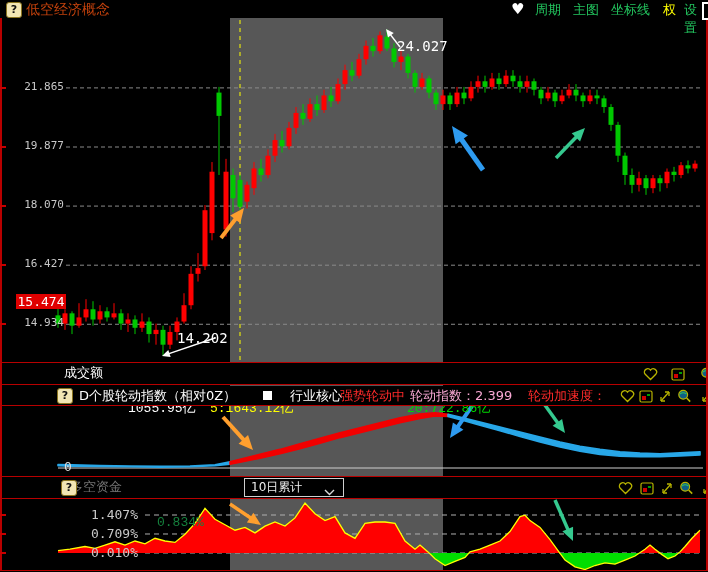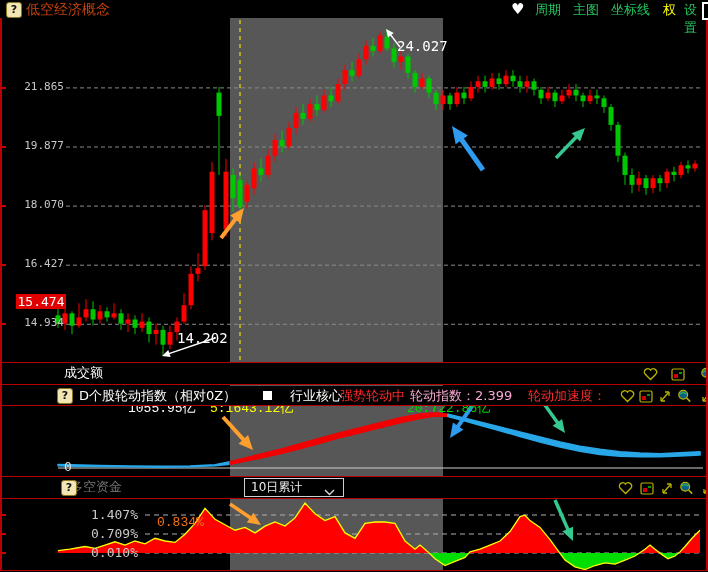--- a/index.html
+++ b/index.html
@@ -350,21 +350,21 @@
     <span class="ricon" style="left:700px;top:2px;"><svg width="14" height="13" viewBox="0 0 14 13">
           <path d="M3 11 L11 2" stroke="#b8b400" stroke-width="1.3" fill="none"></path>
           <path d="M3 11 L3 7 M3 11 L7 11" stroke="#b8b400" stroke-width="1.3" fill="none"></path>
           <path d="M11 2 L11 6 M11 2 L7 2" stroke="#b8b400" stroke-width="1.3" fill="none"></path>
         </svg></span>
   </div>
 
   <div class="row" style="top:477px;height:21px;">
     <span class="qicon" style="left:61px;top:3px;position:absolute;">?</span>
     <span class="rowtxt" style="left:70px;color:#737373;">多空资金</span>
-    <span class="rowtxt mono" style="left:157px;color:#f97316;">0.834%</span>
+    <span class="rowtxt mono" style="left:157px;color:#15803d;">0.834%</span>
     <div class="dropdown" style="left:232px;top:1px;width:92px;margin-left:12px;">
       <span>10日累计</span>
       <span class="dd-chev">
         <svg width="11" height="7">
             <polyline points="1,1 5.5,5.5 10,1" fill="none" stroke="#d8d8d8" stroke-width="1.4"></polyline>
           </svg>
       </span>
     </div>
     <span class="ricon" style="left:618px;top:3px;"><svg width="15" height="14" viewBox="0 0 15 14">
           <path d="M7.5 12.5 L2 7 A3.1 3.1 0 0 1 7.5 3.2 A3.1 3.1 0 0 1 13 7 Z" fill="none" stroke="#b8b400" stroke-width="1.3"></path>

